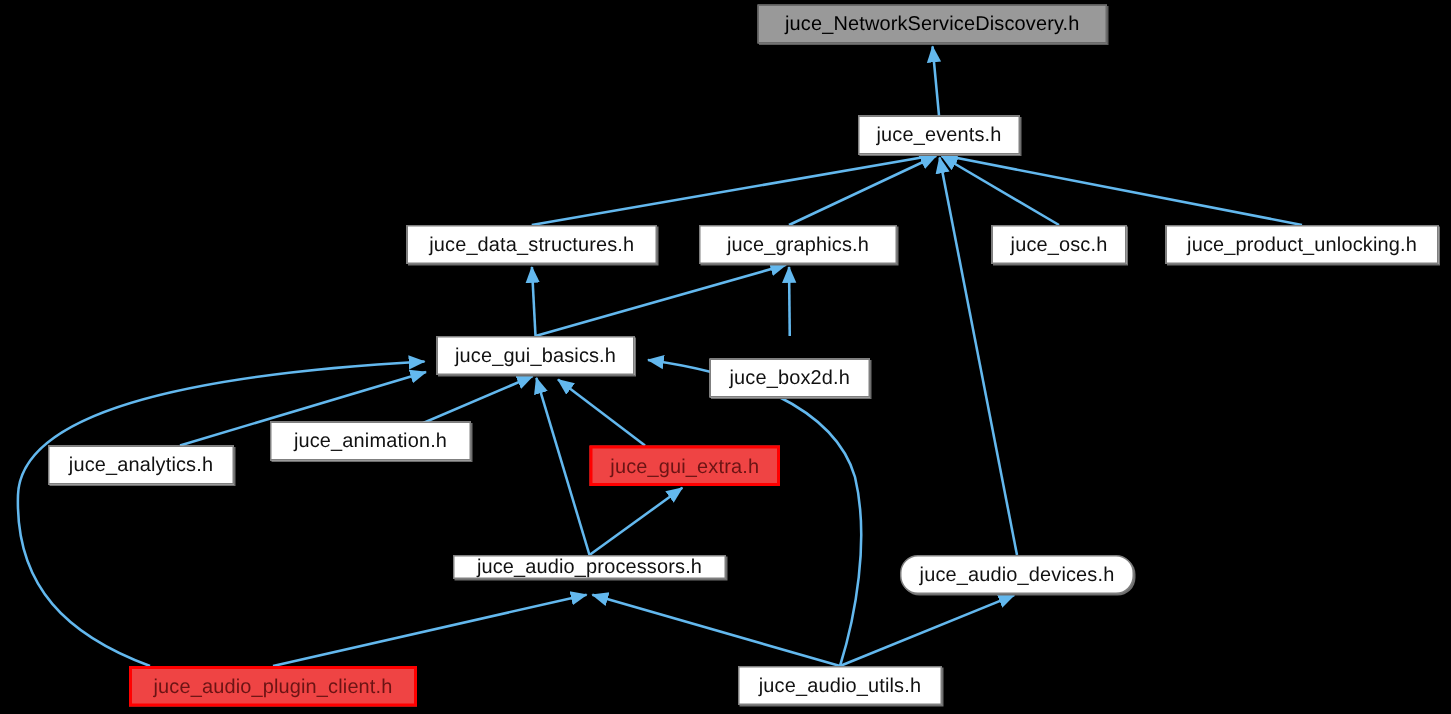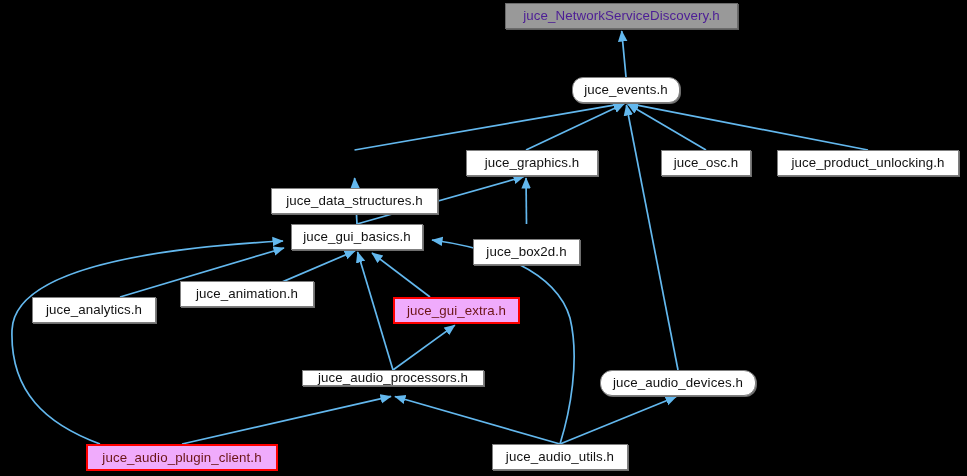--- a/index.html
+++ b/index.html
@@ -42,25 +42,25 @@
   }
   .node-normal {
     background: #ffffff;
     border-color: #7f7f7f;
     color: #111111;
     box-shadow: 1px 1px 0 0 #6e6e6e;
   }
   .node-root {
     background: #999999;
     border-color: #6b6b6b;
-    color: #4c1d95;
+    color: #000000;
     box-shadow: 1px 1px 0 0 #5e5e5e;
   }
   .node-highlight {
-    background: #f0abfc;
+    background: #ef4444;
     border-color: #ff0000;
     border-width: 2px;
     color: #6b1414;
   }
   .node-label {
     pointer-events: none;
   }
 </style>
 </head>
 <body>
@@ -89,24 +89,24 @@
       <path d="M 100,444 C 46,424 10,392 12,330 C 14,276 120,250 283,241" fill="none" stroke="#63b8ee" stroke-width="1.7" marker-end="url(#arrowhead)"></path>
       <path d="M 182,444 L 391.0498251204405,396.44364167876233" fill="none" stroke="#63b8ee" stroke-width="1.7" marker-end="url(#arrowhead)"></path>
       <path d="M 560,444 C 570,412 580,360 570,318 C 556,270 492,248 432,240" fill="none" stroke="#63b8ee" stroke-width="1.7" marker-end="url(#arrowhead)"></path>
       <path d="M 560,444 L 394.9221768094916,396.55248195721913" fill="none" stroke="#63b8ee" stroke-width="1.7" marker-end="url(#arrowhead)"></path>
       <path d="M 560,444 L 676.1474091980905,396.7535962584039" fill="none" stroke="#63b8ee" stroke-width="1.7" marker-end="url(#arrowhead)"></path>
     </svg>
   <div id="node-layer">
       <div class="node node-root" style="left: 505px; top: 3px; width: 233px; height: 26px;">
         <span class="node-label">juce_NetworkServiceDiscovery.h</span>
       </div>
-      <div class="node node-normal" style="left: 572px; top: 77px; width: 108px; height: 26px; border-radius: 11px;">
+      <div class="node node-normal" style="left: 572px; top: 77px; width: 108px; height: 26px;">
         <span class="node-label">juce_events.h</span>
       </div>
-      <div class="node node-normal" style="left: 271px; top: 150px; width: 167px; height: 26px; margin-top: 38px;">
+      <div class="node node-normal" style="left: 271px; top: 150px; width: 167px; height: 26px;">
         <span class="node-label">juce_data_structures.h</span>
       </div>
       <div class="node node-normal" style="left: 466px; top: 150px; width: 132px; height: 26px;">
         <span class="node-label">juce_graphics.h</span>
       </div>
       <div class="node node-normal" style="left: 661px; top: 150px; width: 90px; height: 26px;">
         <span class="node-label">juce_osc.h</span>
       </div>
       <div class="node node-normal" style="left: 777px; top: 150px; width: 182px; height: 26px; align-items: center;">
         <span class="node-label">juce_product_unlocking.h</span>

